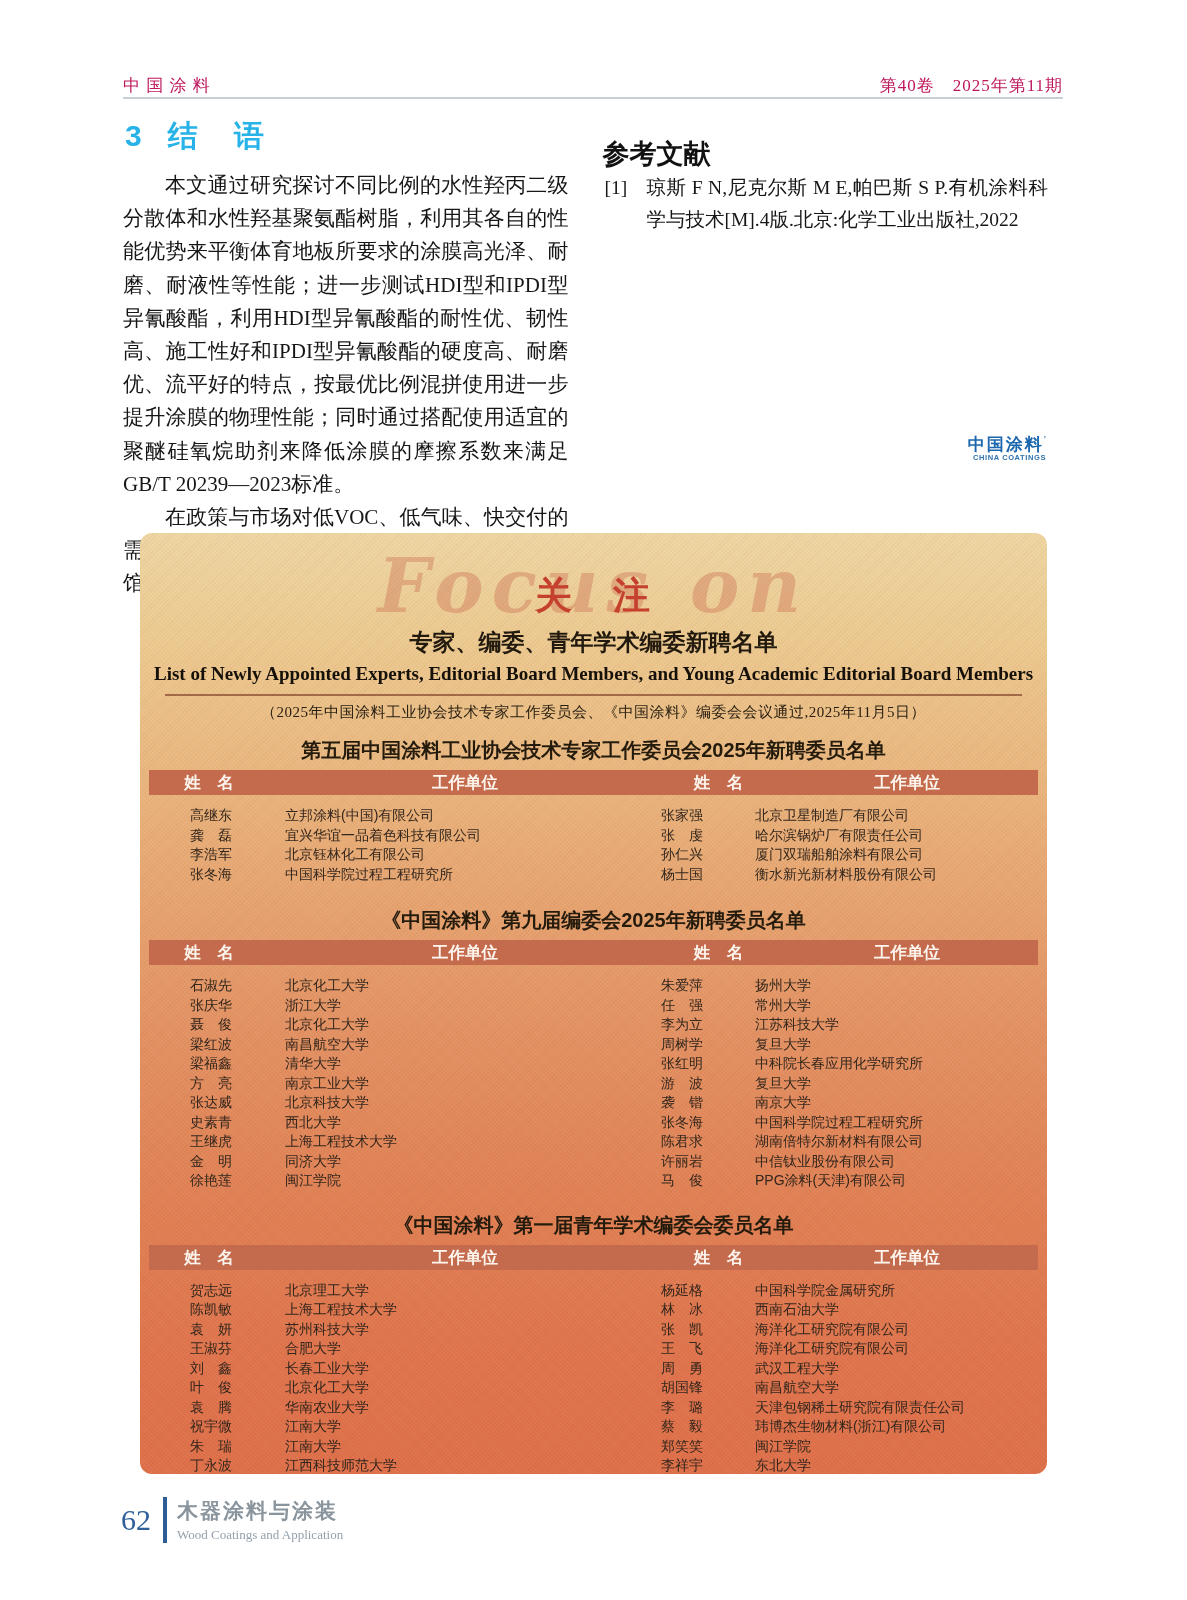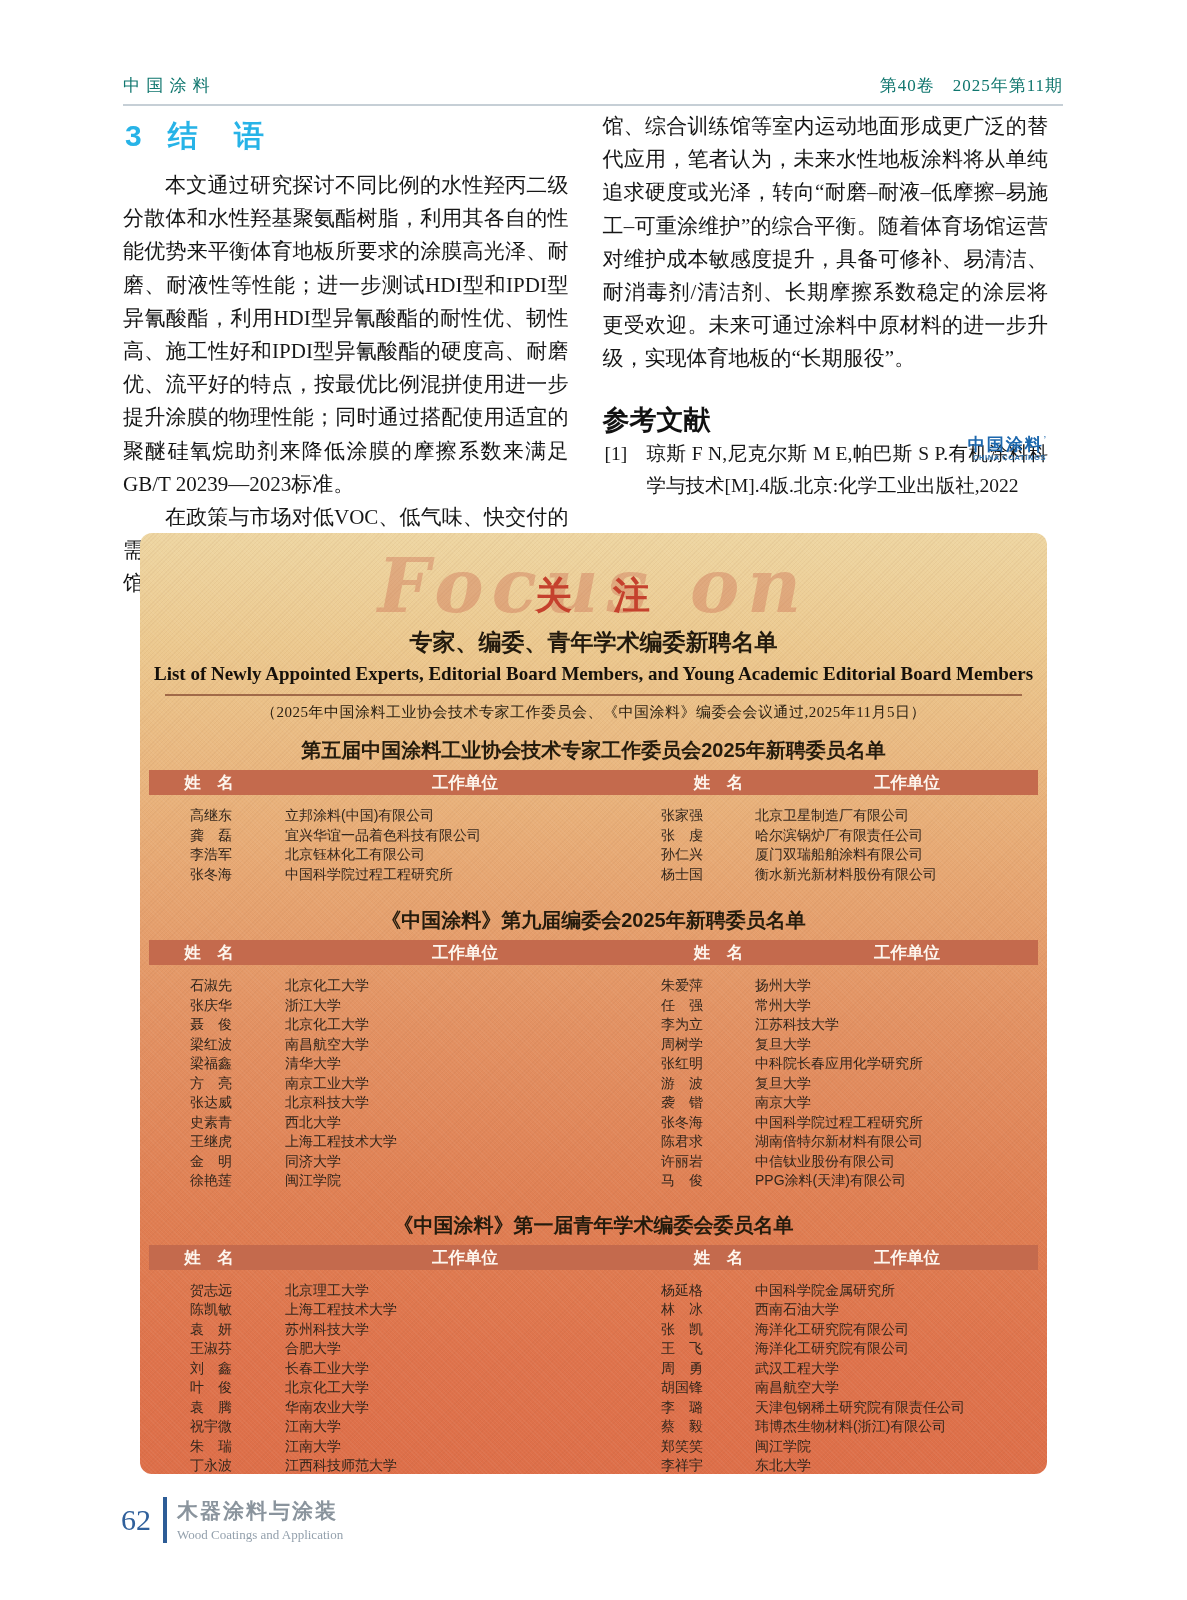--- a/index.html
+++ b/index.html
@@ -7,22 +7,22 @@
   .page {
     position:relative; width:1187px; height:1600px; margin:0 auto;
     background:#ffffff; overflow:hidden;
     font-family:"Liberation Serif", serif; color:#1a1a1a;
   }
 
   
   .page-header {
     position:absolute; left:123px; right:124px; top:74px;
     display:flex; justify-content:space-between; align-items:flex-end;
-    color:#0f766e; font-size:17px; letter-spacing:1px;
-    padding-bottom:7px; border-bottom:2px solid #c6cfd6;
+    color:#be185d; font-size:17px; letter-spacing:1px;
+    border-bottom:2px solid #c6cfd6;
   }
 
   
   .columns { position:absolute; left:123px; top:110px; width:925px; display:flex; gap:34px; }
   .col { width:446px; position:relative; }
 
   .h-conclusion {
     font-family:"Liberation Sans", sans-serif; font-weight:bold;
     color:#27b3e7; font-size:30px; margin:6px 0 12px 2px;
   }
@@ -106,21 +106,20 @@
   <div class="columns">
     <div class="col">
       <div class="h-conclusion">
         <span class="hnum">3</span><span class="htxt">结  语</span>
       </div>
       <p class="body-p indent">本文通过研究探讨不同比例的水性羟丙二级分散体和水性羟基聚氨酯树脂，利用其各自的性能优势来平衡体育地板所要求的涂膜高光泽、耐磨、耐液性等性能；进一步测试HDI型和IPDI型异氰酸酯，利用HDI型异氰酸酯的耐性优、韧性高、施工性好和IPDI型异氰酸酯的硬度高、耐磨优、流平好的特点，按最优比例混拼使用进一步提升涂膜的物理性能；同时通过搭配使用适宜的聚醚硅氧烷助剂来降低涂膜的摩擦系数来满足GB/T 20239—2023标准。</p>
       <p class="body-p indent">在政策与市场对低VOC、低气味、快交付的需求驱动下，水性双组分地板涂料有望在篮球馆、羽毛球</p>
     </div>
 
     <div class="col">
-      <p class="body-p">馆、综合训练馆等室内运动地面形成更广泛的替代应用，笔者认为，未来水性地板涂料将从单纯追求硬度或光泽，转向“耐磨–耐液–低摩擦–易施工–可重涂维护”的综合平衡。随着体育场馆运营对维护成本敏感度提升，具备可修补、易清洁、耐消毒剂/清洁剂、长期摩擦系数稳定的涂层将更受欢迎。未来可通过涂料中原材料的进一步升级，实现体育地板的“长期服役”。</p>
       <div class="ref-title">参考文献</div>
       <div class="ref-item">
         <span class="marker">[1]</span>
         <span>琼斯 F N,尼克尔斯 M E,帕巴斯 S P.有机涂料科学与技术[M].4版.北京:化学工业出版社,2022</span>
       </div>
       <div class="brand">
         <div>
           <span class="cn">中国涂料</span><span class="tick">’</span>
         </div>
         <div class="en">CHINA COATINGS</div>

